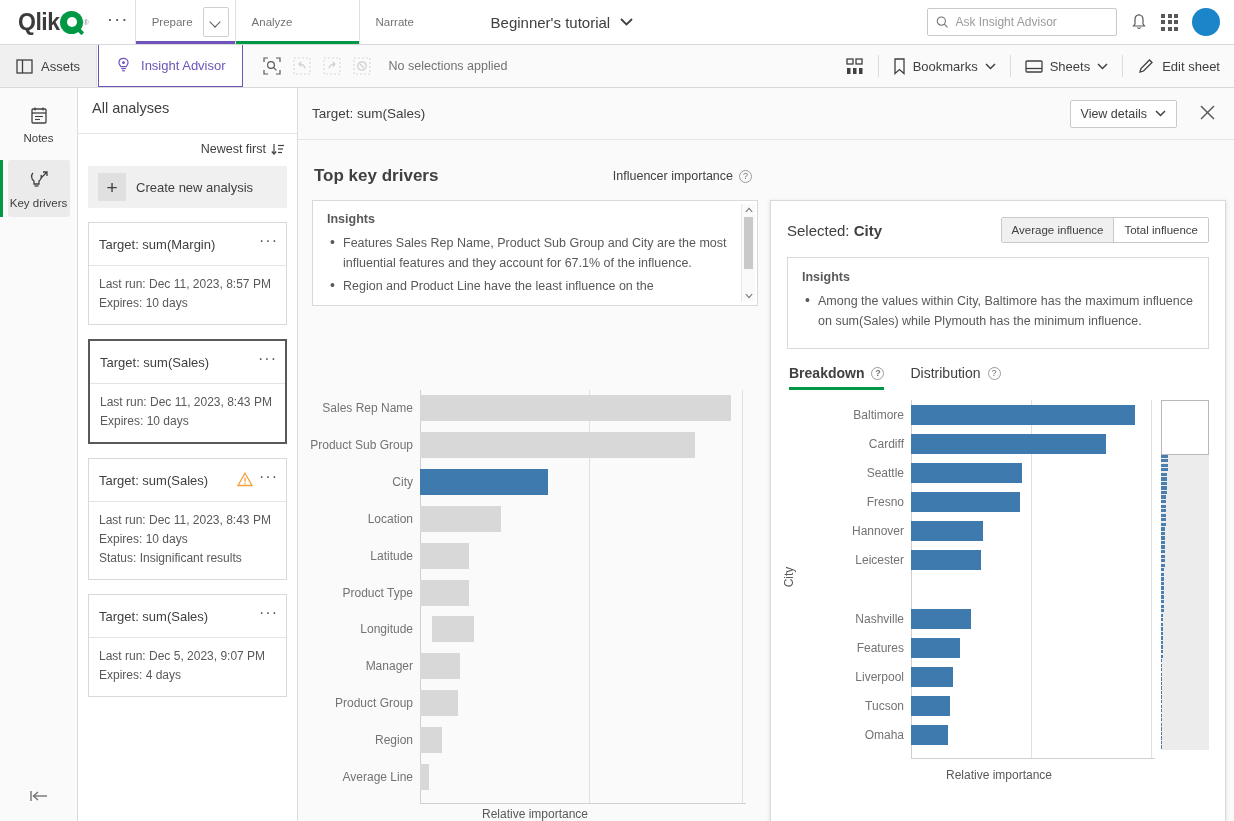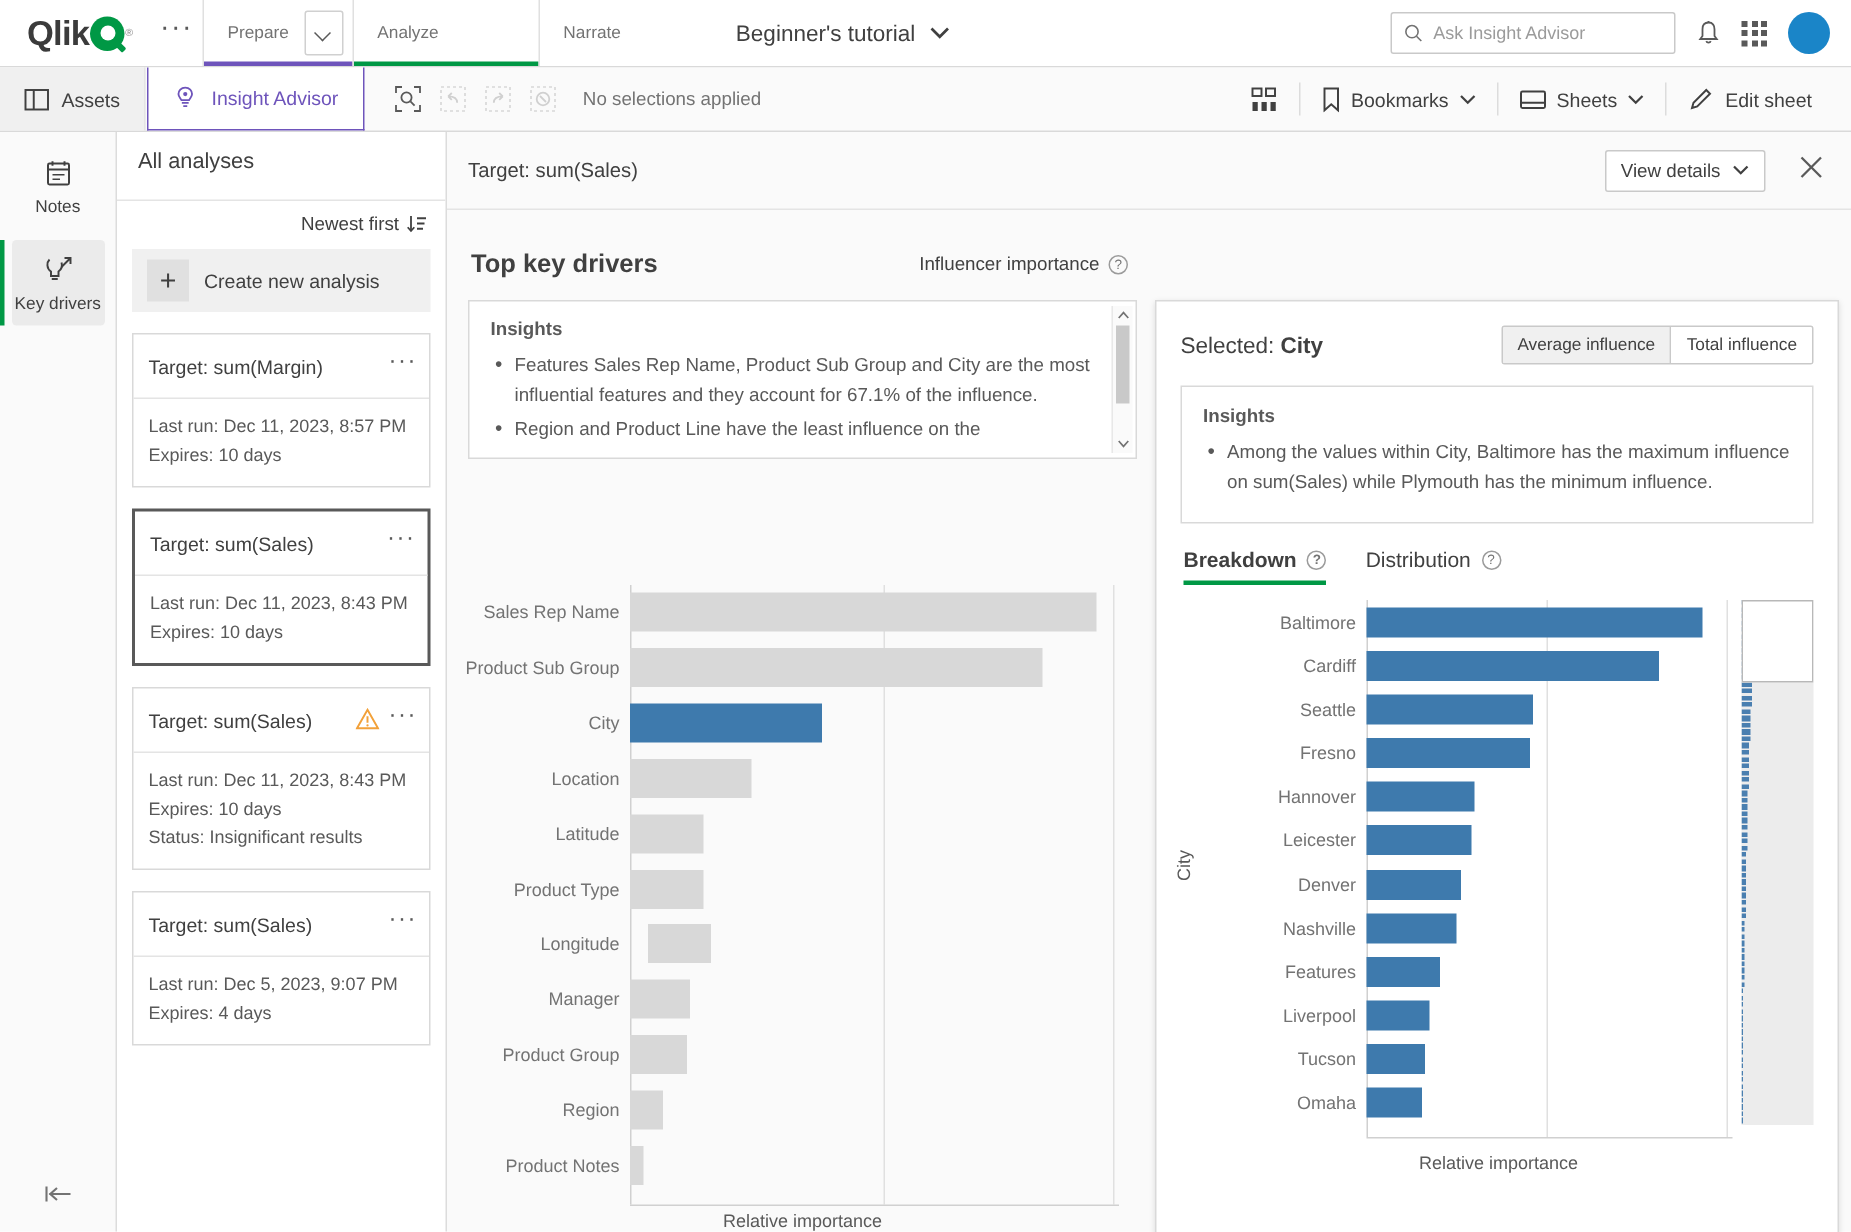--- a/index.html
+++ b/index.html
@@ -109,21 +109,21 @@
     display: flex; align-items: center; gap: 9px; padding: 0 16px; cursor: pointer;
     border: 1px solid #6e54bb; border-top: none; background: #fff; color: #6e54bb; font-size: 13px;
     margin-left: 1px;
   }
   .sel-tools { display: flex; align-items: center; gap: 8px; padding-left: 18px; }
   .tool-ico {
     width: 22px; height: 22px; display: flex; align-items: center; justify-content: center;
     cursor: pointer;
   }
   .nosel { font-size: 12.5px; color: #737373; margin-left: 8px; }
-  .subbar-right { margin-left: auto; display: flex; align-items: center; padding-right: 12px; }
+  .subbar-right { margin-left: auto; display: flex; align-items: center; padding-right: 0; }
   .sb-item {
     display: flex; align-items: center; gap: 7px; padding: 0 14px; cursor: pointer;
     font-size: 13px; color: #404040; height: 42px;
   }
   .sb-divider { width: 1px; height: 22px; background: #dcdcdc; }
 
   
   .rail {
     position: absolute; left: 0; top: 88px; width: 78px; height: 733px;
     background: #fafafa; border-right: 1px solid #dcdcdc;
@@ -651,21 +651,21 @@
           </div>
           <div class="bar-row" style="left: 0px; top: 299.955px; height: 26px; width: 322px;">
             <span class="bar-label" style="line-height: 26px;">Product Group</span>
             <div class="bar grey" style="width: 37.996px;"></div>
           </div>
           <div class="bar-row" style="left: 0px; top: 336.773px; height: 26px; width: 322px;">
             <span class="bar-label" style="line-height: 26px;">Region</span>
             <div class="bar grey" style="width: 21.896px;"></div>
           </div>
           <div class="bar-row" style="left: 0px; top: 373.591px; height: 26px; width: 322px;">
-            <span class="bar-label" style="line-height: 26px;">Product Notes</span>
+            <span class="bar-label" style="line-height: 26px;">Average Line</span>
             <div class="bar grey" style="width: 9.338px;"></div>
           </div>
         </div>
       <div class="axis-title" style="left:0; top:667px;">Relative importance</div>
     </div>
 
     <div class="sel-panel">
       <div class="sp-head">
         <span class="sp-title"><span>Selected: </span><b>City</b></span>
         <div class="toggle-group">
@@ -715,24 +715,20 @@
               <span class="bar-label" style="line-height: 20px;">Fresno</span>
               <div class="bar blue" style="width: 108.96px;"></div>
             </div>
             <div class="bar-row" style="left: 0px; top: 121.25px; height: 20px; width: 240px;">
               <span class="bar-label" style="line-height: 20px;">Hannover</span>
               <div class="bar blue" style="width: 71.52px;"></div>
             </div>
             <div class="bar-row" style="left: 0px; top: 150.417px; height: 20px; width: 240px;">
               <span class="bar-label" style="line-height: 20px;">Leicester</span>
               <div class="bar blue" style="width: 70.32px;"></div>
-            </div>
-            <div class="bar-row" style="left: 0px; top: 179.583px; height: 20px; width: 240px;">
-              <span class="bar-label" style="line-height: 20px;">Denver</span>
-              <div class="bar blue" style="width: 62.88px;"></div>
             </div>
             <div class="bar-row" style="left: 0px; top: 208.75px; height: 20px; width: 240px;">
               <span class="bar-label" style="line-height: 20px;">Nashville</span>
               <div class="bar blue" style="width: 60.48px;"></div>
             </div>
             <div class="bar-row" style="left: 0px; top: 237.917px; height: 20px; width: 240px;">
               <span class="bar-label" style="line-height: 20px;">Features</span>
               <div class="bar blue" style="width: 49.44px;"></div>
             </div>
             <div class="bar-row" style="left: 0px; top: 267.083px; height: 20px; width: 240px;">

